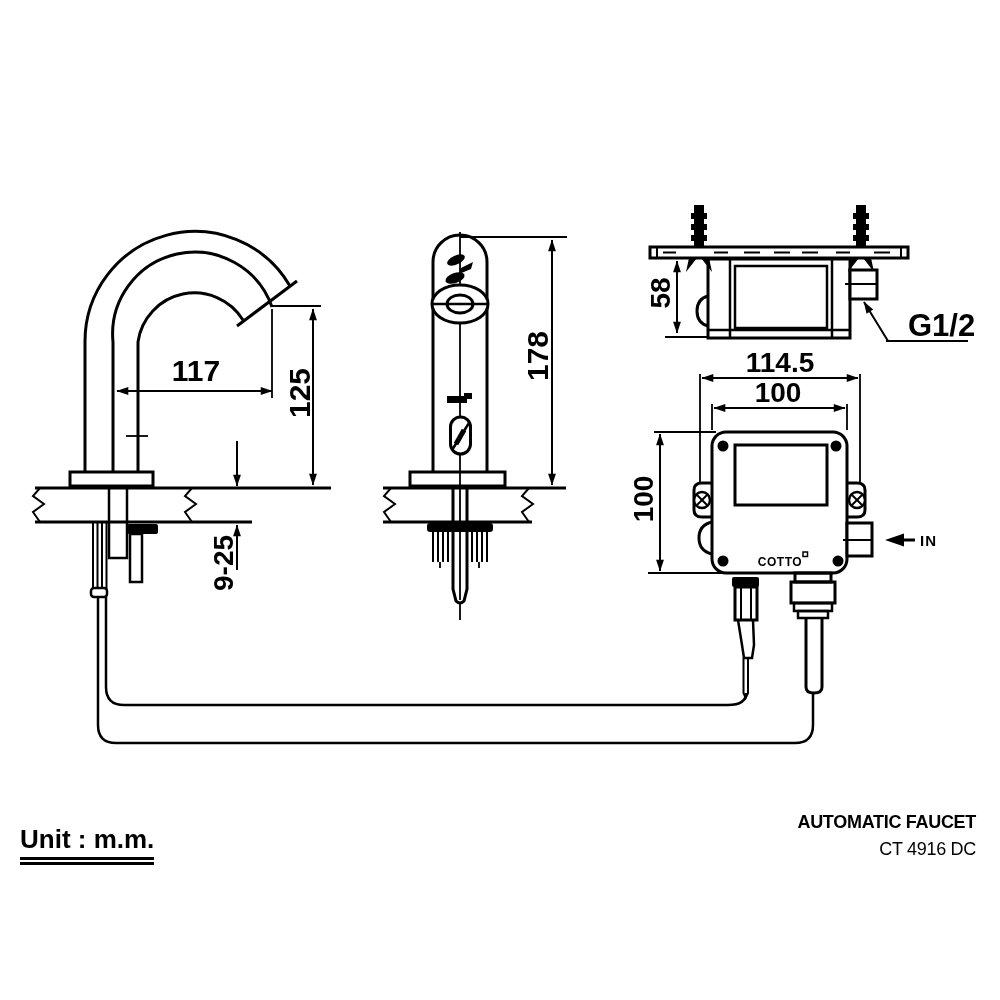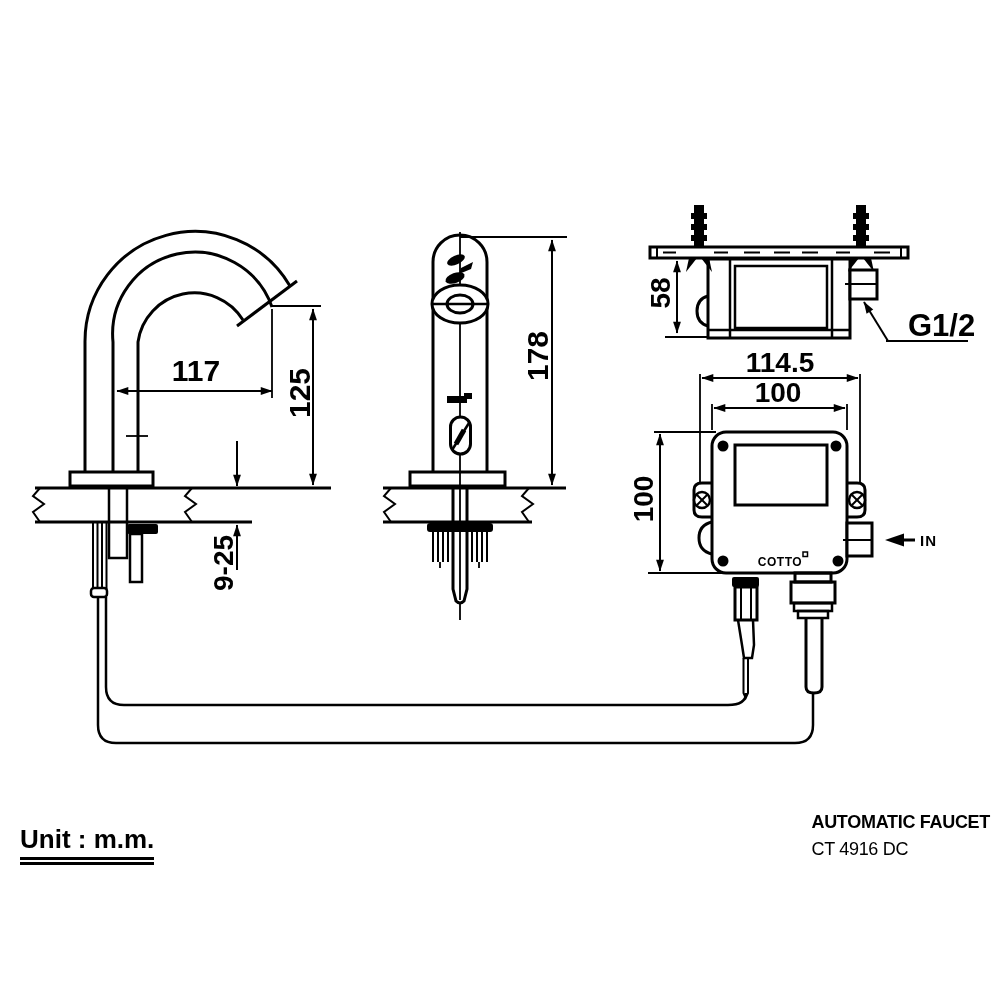--- a/index.html
+++ b/index.html
@@ -15,21 +15,21 @@
   svg .wh{fill:#fff;}
   svg text{fill:#000;font-family:"Liberation Sans",sans-serif;font-weight:bold;}
   .dimL{font-size:30px;}
   .dimM{font-size:28px;}
   .lblG{font-size:31px;}
   .lblIN{font-size:15px;letter-spacing:1px;}
   .lblBrand{font-size:12px;letter-spacing:.5px;}
   .unit-note{position:absolute;left:20px;top:824px;font-size:26px;font-weight:bold;}
   .unit-note .u-outer{display:inline-block;border-bottom:3px solid #000;padding-bottom:2px;}
   .unit-note .u-inner{display:inline-block;border-bottom:3px solid #000;padding-bottom:2px;}
-  .title-block{position:absolute;right:10px;top:812px;text-align:left;}
+  .title-block{position:absolute;right:24px;top:812px;text-align:right;}
   .title-block .t1{font-size:18px;font-weight:bold;letter-spacing:-.3px;}
   .title-block .t2{font-size:18px;font-weight:normal;margin-top:6px;letter-spacing:-.3px;}
 </style>
 </head>
 <body>
 
 <div class="stage">
 <svg width="1000" height="1000" viewBox="0 0 1000 1000">
   <defs>
     <marker id="arw" viewBox="0 0 10 8" refX="9.5" refY="4" markerWidth="24" markerHeight="9.5" orient="auto-start-reverse" markerUnits="userSpaceOnUse">

